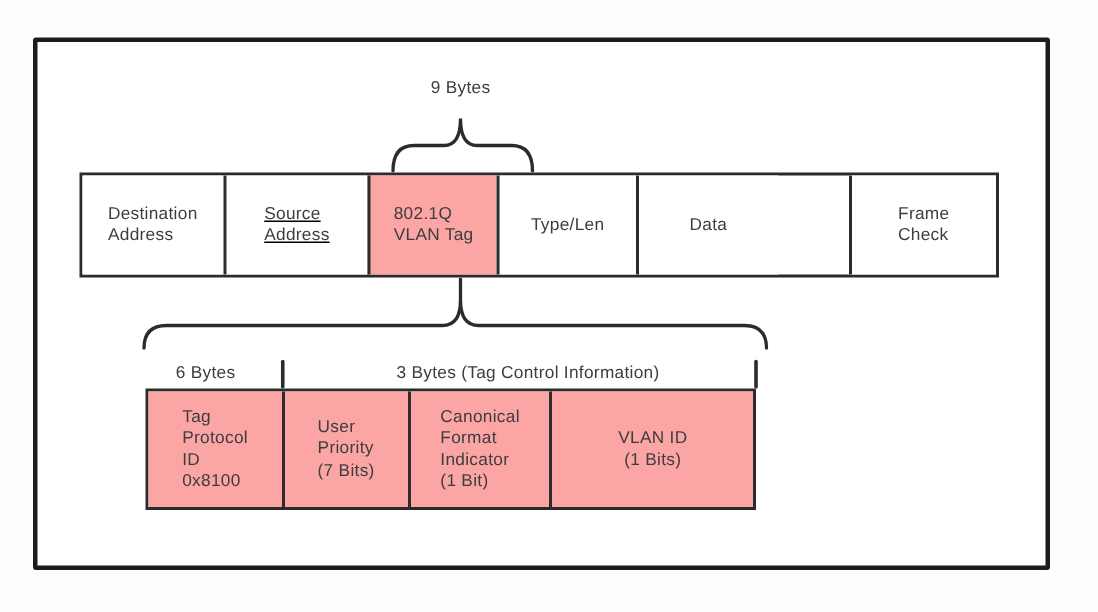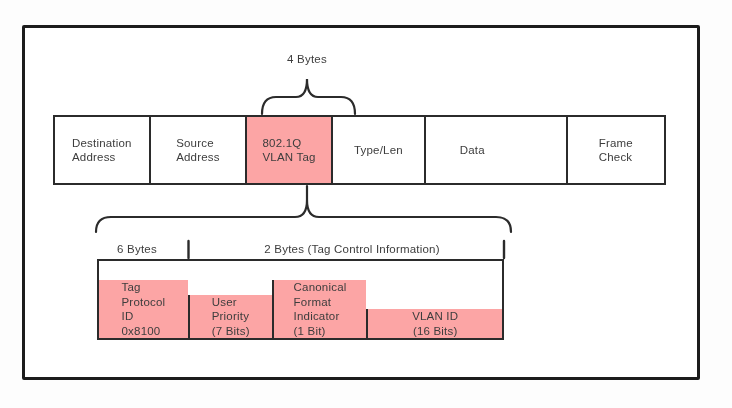--- a/index.html
+++ b/index.html
@@ -54,21 +54,20 @@
     left: 53px;
     top: 115px;
     width: 613px;
     height: 70px;
   }
   .tag-row {
     left: 97px;
     top: 259px;
     width: 407px;
     height: 81px;
-    align-items: flex-end;
   }
   .field-cell {
     box-sizing: border-box;
     display: flex;
     align-items: center;
     justify-content: center;
     min-width: 0;
     background: #ffffff;
   }
   .field-cell + .field-cell {
@@ -84,21 +83,21 @@
     letter-spacing: 0.2px;
     white-space: pre-line;
     text-align: left;
     padding: 0 4px;
   }
   .cell-label.center {
     text-align: center;
   }
   
   .fw0 { flex: 104 1 0; }
-  .fw1 { flex: 105 1 0; }
+  .fw1 { flex: 105 1 0; text-decoration: underline; }
   .fw2 { flex: 93 1 0; }
   .fw3 { flex: 101 1 0; }
   .fw4 { flex: 103 1 0; }
   .fw5 { flex: 107 1 0; margin-left: 47px; }
   .tw0 { flex: 91 1 0; }
   .tw1 { flex: 84 1 0; }
   .tw2 { flex: 95 1 0; }
   .tw3 { flex: 137 1 0; }
 </style>
 </head>
@@ -113,21 +112,21 @@
     <path d="M 262 114 Q 262 97 276 97 L 296 97 Q 307 97 307 79 Q 307 97 318 97 L 341 97 Q 355 97 355 114" fill="none" stroke="#2b2b2b" stroke-width="2.2" stroke-linecap="round"></path>
 
     <path d="M 307 186 L 307 200" fill="none" stroke="#2b2b2b" stroke-width="2.2" stroke-linecap="round"></path>
 
     <path d="M 96 232 Q 96 217 111 217 L 295 217 Q 307 217 307 200 Q 307 217 319 217 L 496 217 Q 511 217 511 232" fill="none" stroke="#2b2b2b" stroke-width="2.2" stroke-linecap="round"></path>
 
     <path d="M 188.5 241 L 188.5 258" fill="none" stroke="#2b2b2b" stroke-width="2.4" stroke-linecap="round"></path>
     <path d="M 504 241 L 504 258" fill="none" stroke="#2b2b2b" stroke-width="2.4" stroke-linecap="round"></path>
   </svg>
 
-  <div class="floating-label" style="left:307px; top:52px;">4 Bytes</div>
+  <div class="floating-label" style="left:307px; top:52px;">9 Bytes</div>
 
   <div class="byte-row frame-row">
     <div class="field-cell fw0">
       <span class="cell-label">Destination
 Address</span>
     </div>
     <div class="field-cell fw1">
       <span class="cell-label">Source
 Address</span>
     </div>
@@ -142,21 +141,21 @@
       <span class="cell-label">Data</span>
     </div>
     <div class="field-cell fw5">
       <span class="cell-label">Frame
 Check</span>
     </div>
   </div>
 
   <div class="floating-label" style="left:137px; top:242px;">6 Bytes</div>
 
-  <div class="floating-label" style="left:352px; top:242px;">2 Bytes (Tag Control Information)</div>
+  <div class="floating-label" style="left:352px; top:242px;">3 Bytes (Tag Control Information)</div>
 
   <div class="byte-row tag-row">
     <div class="field-cell tw0 highlight">
       <span class="cell-label">Tag
 Protocol
 ID
 0x8100</span>
     </div>
     <div class="field-cell tw1 highlight">
       <span class="cell-label">User
@@ -164,17 +163,17 @@
 (7 Bits)</span>
     </div>
     <div class="field-cell tw2 highlight">
       <span class="cell-label">Canonical
 Format
 Indicator
 (1 Bit)</span>
     </div>
     <div class="field-cell tw3 highlight">
       <span class="cell-label center">VLAN ID
-(16 Bits)</span>
+(1 Bits)</span>
     </div>
   </div>
 
 </div>
 
 </body></html>

